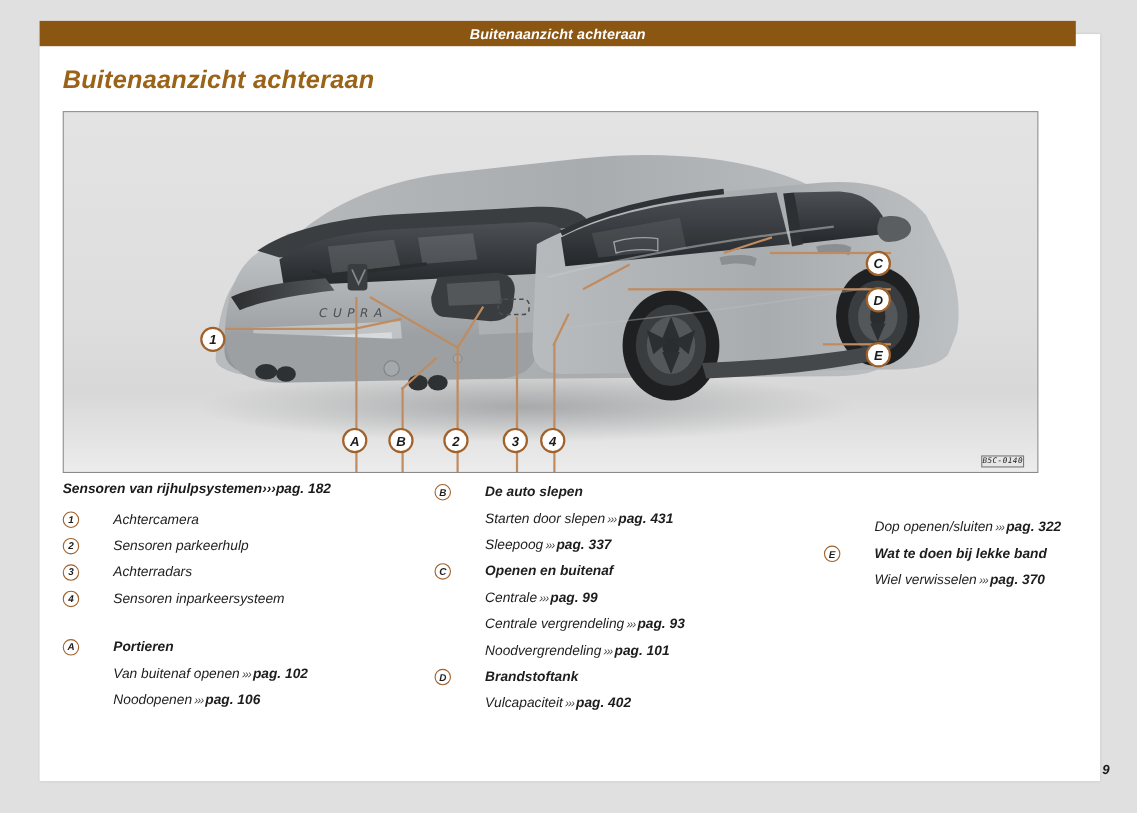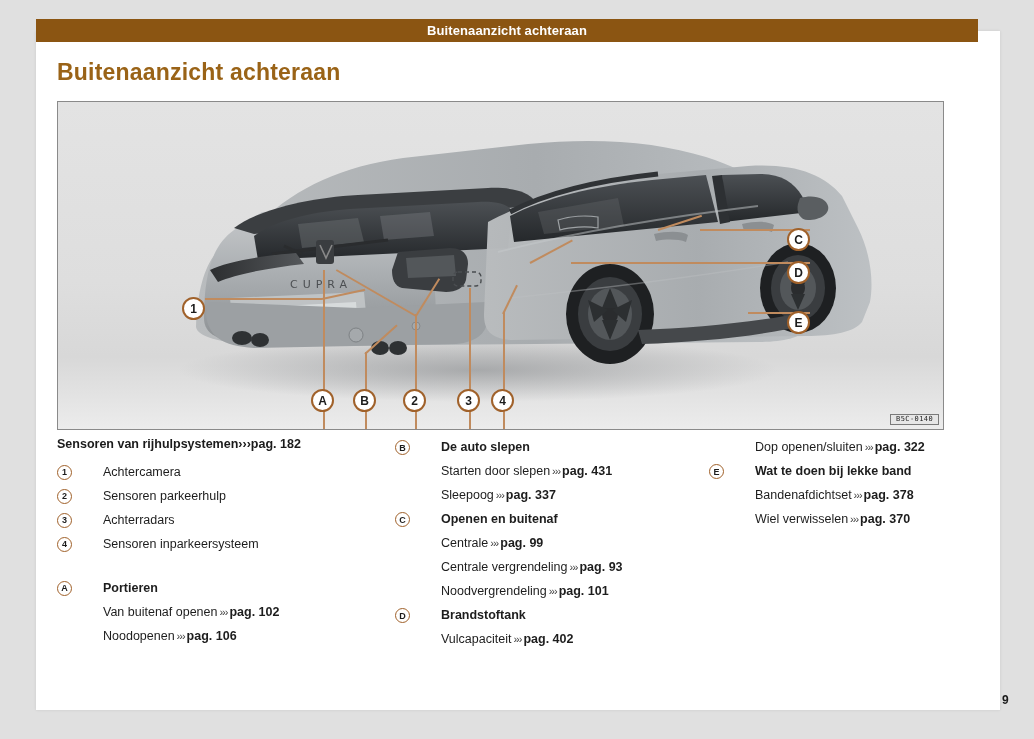--- a/index.html
+++ b/index.html
@@ -10,20 +10,21 @@
     height: 739px;
     overflow: hidden;
     font-family: "Liberation Sans", sans-serif;
   }
 
   #root {
     position: relative;
     width: 1034px;
     height: 739px;
     background: #e0e0e0;
+    font-style: italic;
   }
 
   
   .page-sheet {
     position: absolute;
     left: 36px;
     top: 31px;
     width: 964px;
     height: 679px;
     background: #ffffff;
@@ -67,28 +68,28 @@
     height: 327px;
     border: 1px solid #8a8a8a;
     background: linear-gradient(180deg, #e3e3e3 0%, #dedede 55%, #d8d8d8 78%, #ececec 100%);
     overflow: hidden;
   }
 
   .fig-inner { position:absolute; inset:0; }
 
   .fig-id {
     position: absolute;
-    right: 4px;
+    right: 12px;
     bottom: 4px;
     background: #e6e6e6;
     border: 1px solid #7a7a7a;
     font-size: 7px;
     font-family: "DejaVu Sans Mono", monospace;
     color: #222;
-    padding: 1px 5px;
+    padding: 1px 0;
     letter-spacing: 0.4px;
     line-height: 1;
   }
 
   
   .callout {
     position: absolute;
     width: 23px;
     height: 23px;
     border-radius: 50%;
@@ -124,21 +125,21 @@
   .cols {
     position: absolute;
     left: 57px;
     top: 437px;
     width: 890px;
     height: 230px;
   }
   .col { position: absolute; top: 0; }
   .col-1 { left: 0px;   width: 310px; }
   .col-2 { left: 338px; width: 305px; }
-  .col-3 { left: 652px; width: 240px; }
+  .col-3 { left: 692px; width: 240px; margin-top: 32px; }
 
   .ref-head {
     font-size: 12.5px;
     font-weight: bold;
     color: #1a1a1a;
     margin-bottom: 9px;
     line-height: 1.25;
   }
 
   .row {
@@ -464,24 +465,20 @@
         <div class="row">
           <span class="marker blank"></span>
           <span class="row-text"><span>Dop openen/sluiten</span><span class="chev">›››</span><span class="pg">pag. 322</span></span>
         </div>
         <div class="row">
           <span class="marker">E</span>
           <span class="row-text b"><span>Wat te doen bij lekke band</span></span>
         </div>
         <div class="row">
           <span class="marker blank"></span>
-          <span class="row-text"><span>Bandenafdichtset</span><span class="chev">›››</span><span class="pg">pag. 378</span></span>
-        </div>
-        <div class="row">
-          <span class="marker blank"></span>
           <span class="row-text"><span>Wiel verwisselen</span><span class="chev">›››</span><span class="pg">pag. 370</span></span>
         </div>
       </div>
   </div>
 
   <div class="folio">9</div>
 
 </div>
 
 </body></html>

